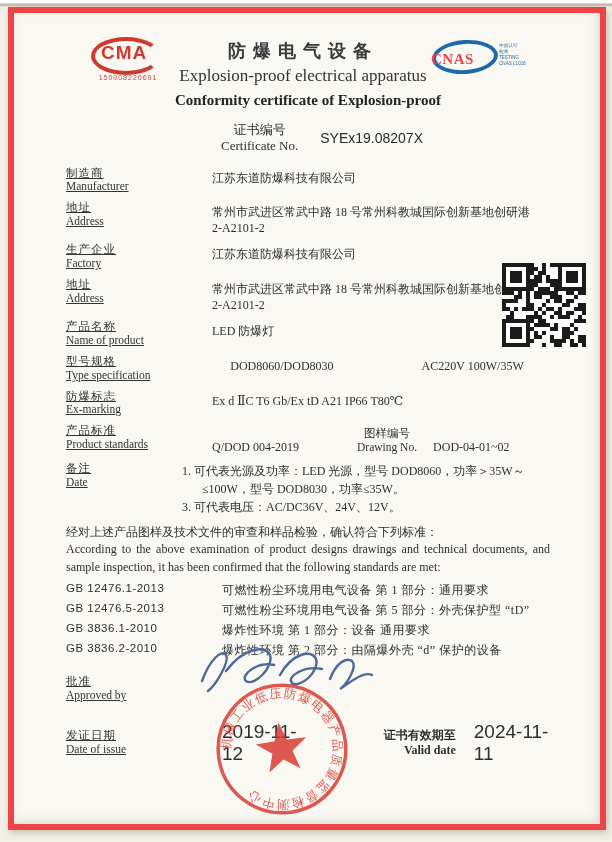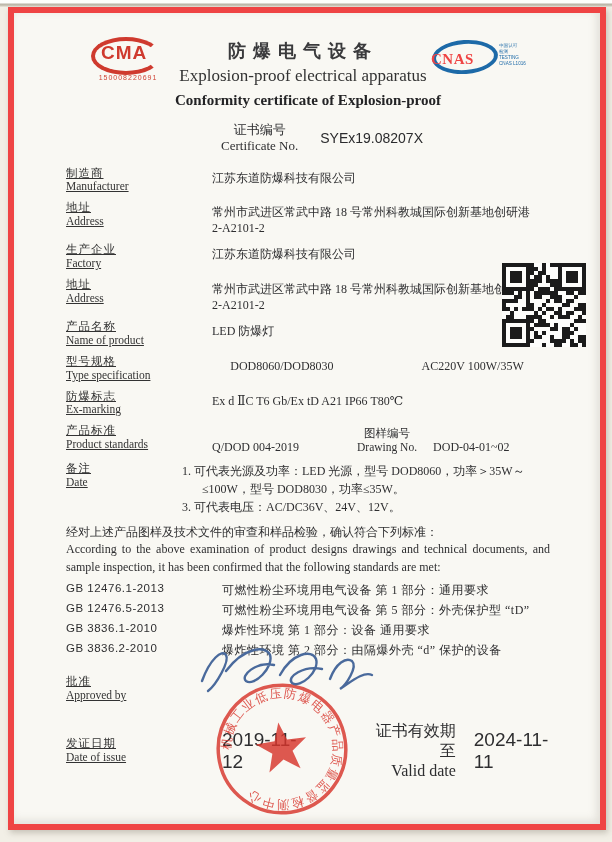--- a/index.html
+++ b/index.html
@@ -62,21 +62,21 @@
   .confirm{margin-top:8px;font-size:12px;line-height:1.45;}
   .confirm .en{text-align:justify;font-size:12px;}
   .standards{margin-top:6px;}
   .std-row{display:flex;font-size:12px;margin-bottom:3px;}
   .std-code{width:126px;letter-spacing:.5px;font-family:"Liberation Sans",sans-serif;font-size:11.5px;}
   .std-desc{margin-left:30px;letter-spacing:.5px;}
   
   .approve-row{display:flex;margin-top:16px;height:44px;}
   .date-row{display:flex;align-items:center;margin-top:2px;}
   .date-val{margin-left:24px;font-size:19px;font-family:"Liberation Sans",sans-serif;}
-  .valid-lbl{width:112px;text-align:right;font-size:16px;line-height:1.25;margin-left:66px;}
+  .valid-lbl{width:112px;text-align:right;font-size:12px;line-height:1.25;margin-left:66px;font-weight:bold;}
   
   .qr{position:absolute;left:488px;top:250px;width:84px;height:84px;background:#fdfdfb;}
   .qr svg{display:block;}
   .stamp{position:absolute;left:196px;top:664px;width:144px;height:144px;opacity:.82;transform:rotate(-8deg);pointer-events:none;}
   .signature{position:absolute;left:182px;top:628px;pointer-events:none;}
 </style>
 </head>
 <body>
 
 <div class="scan-frame"></div>

